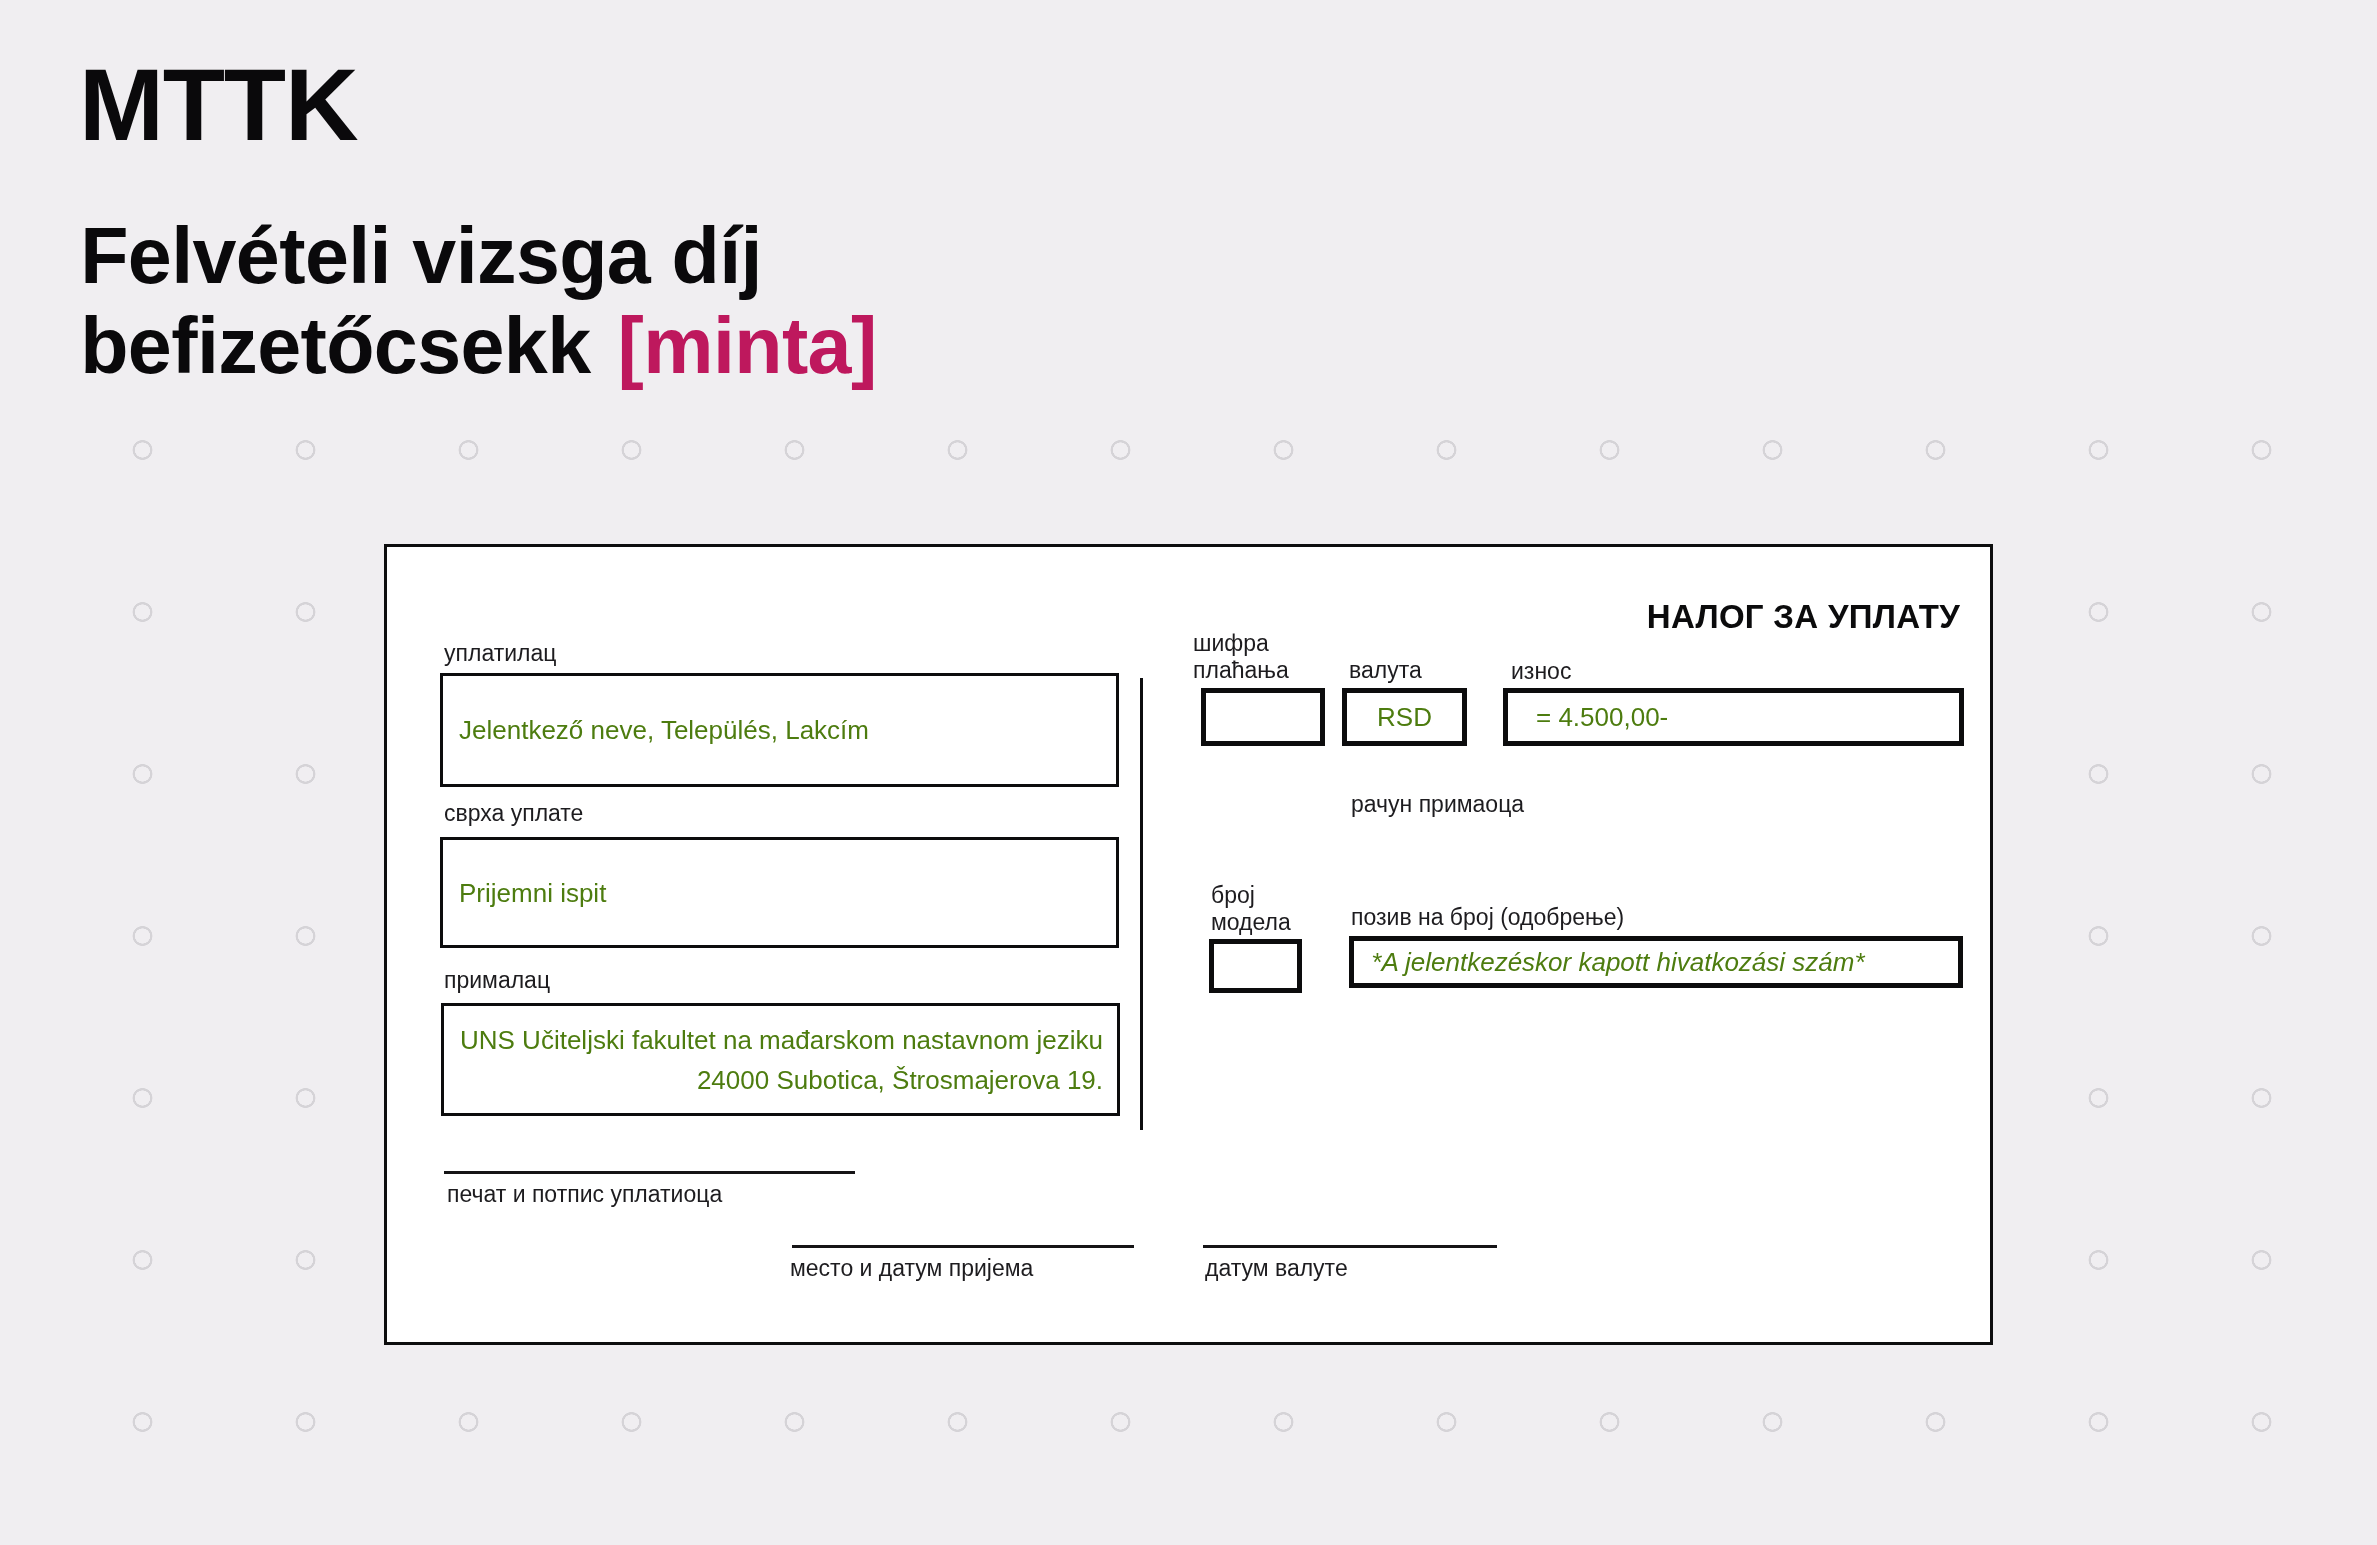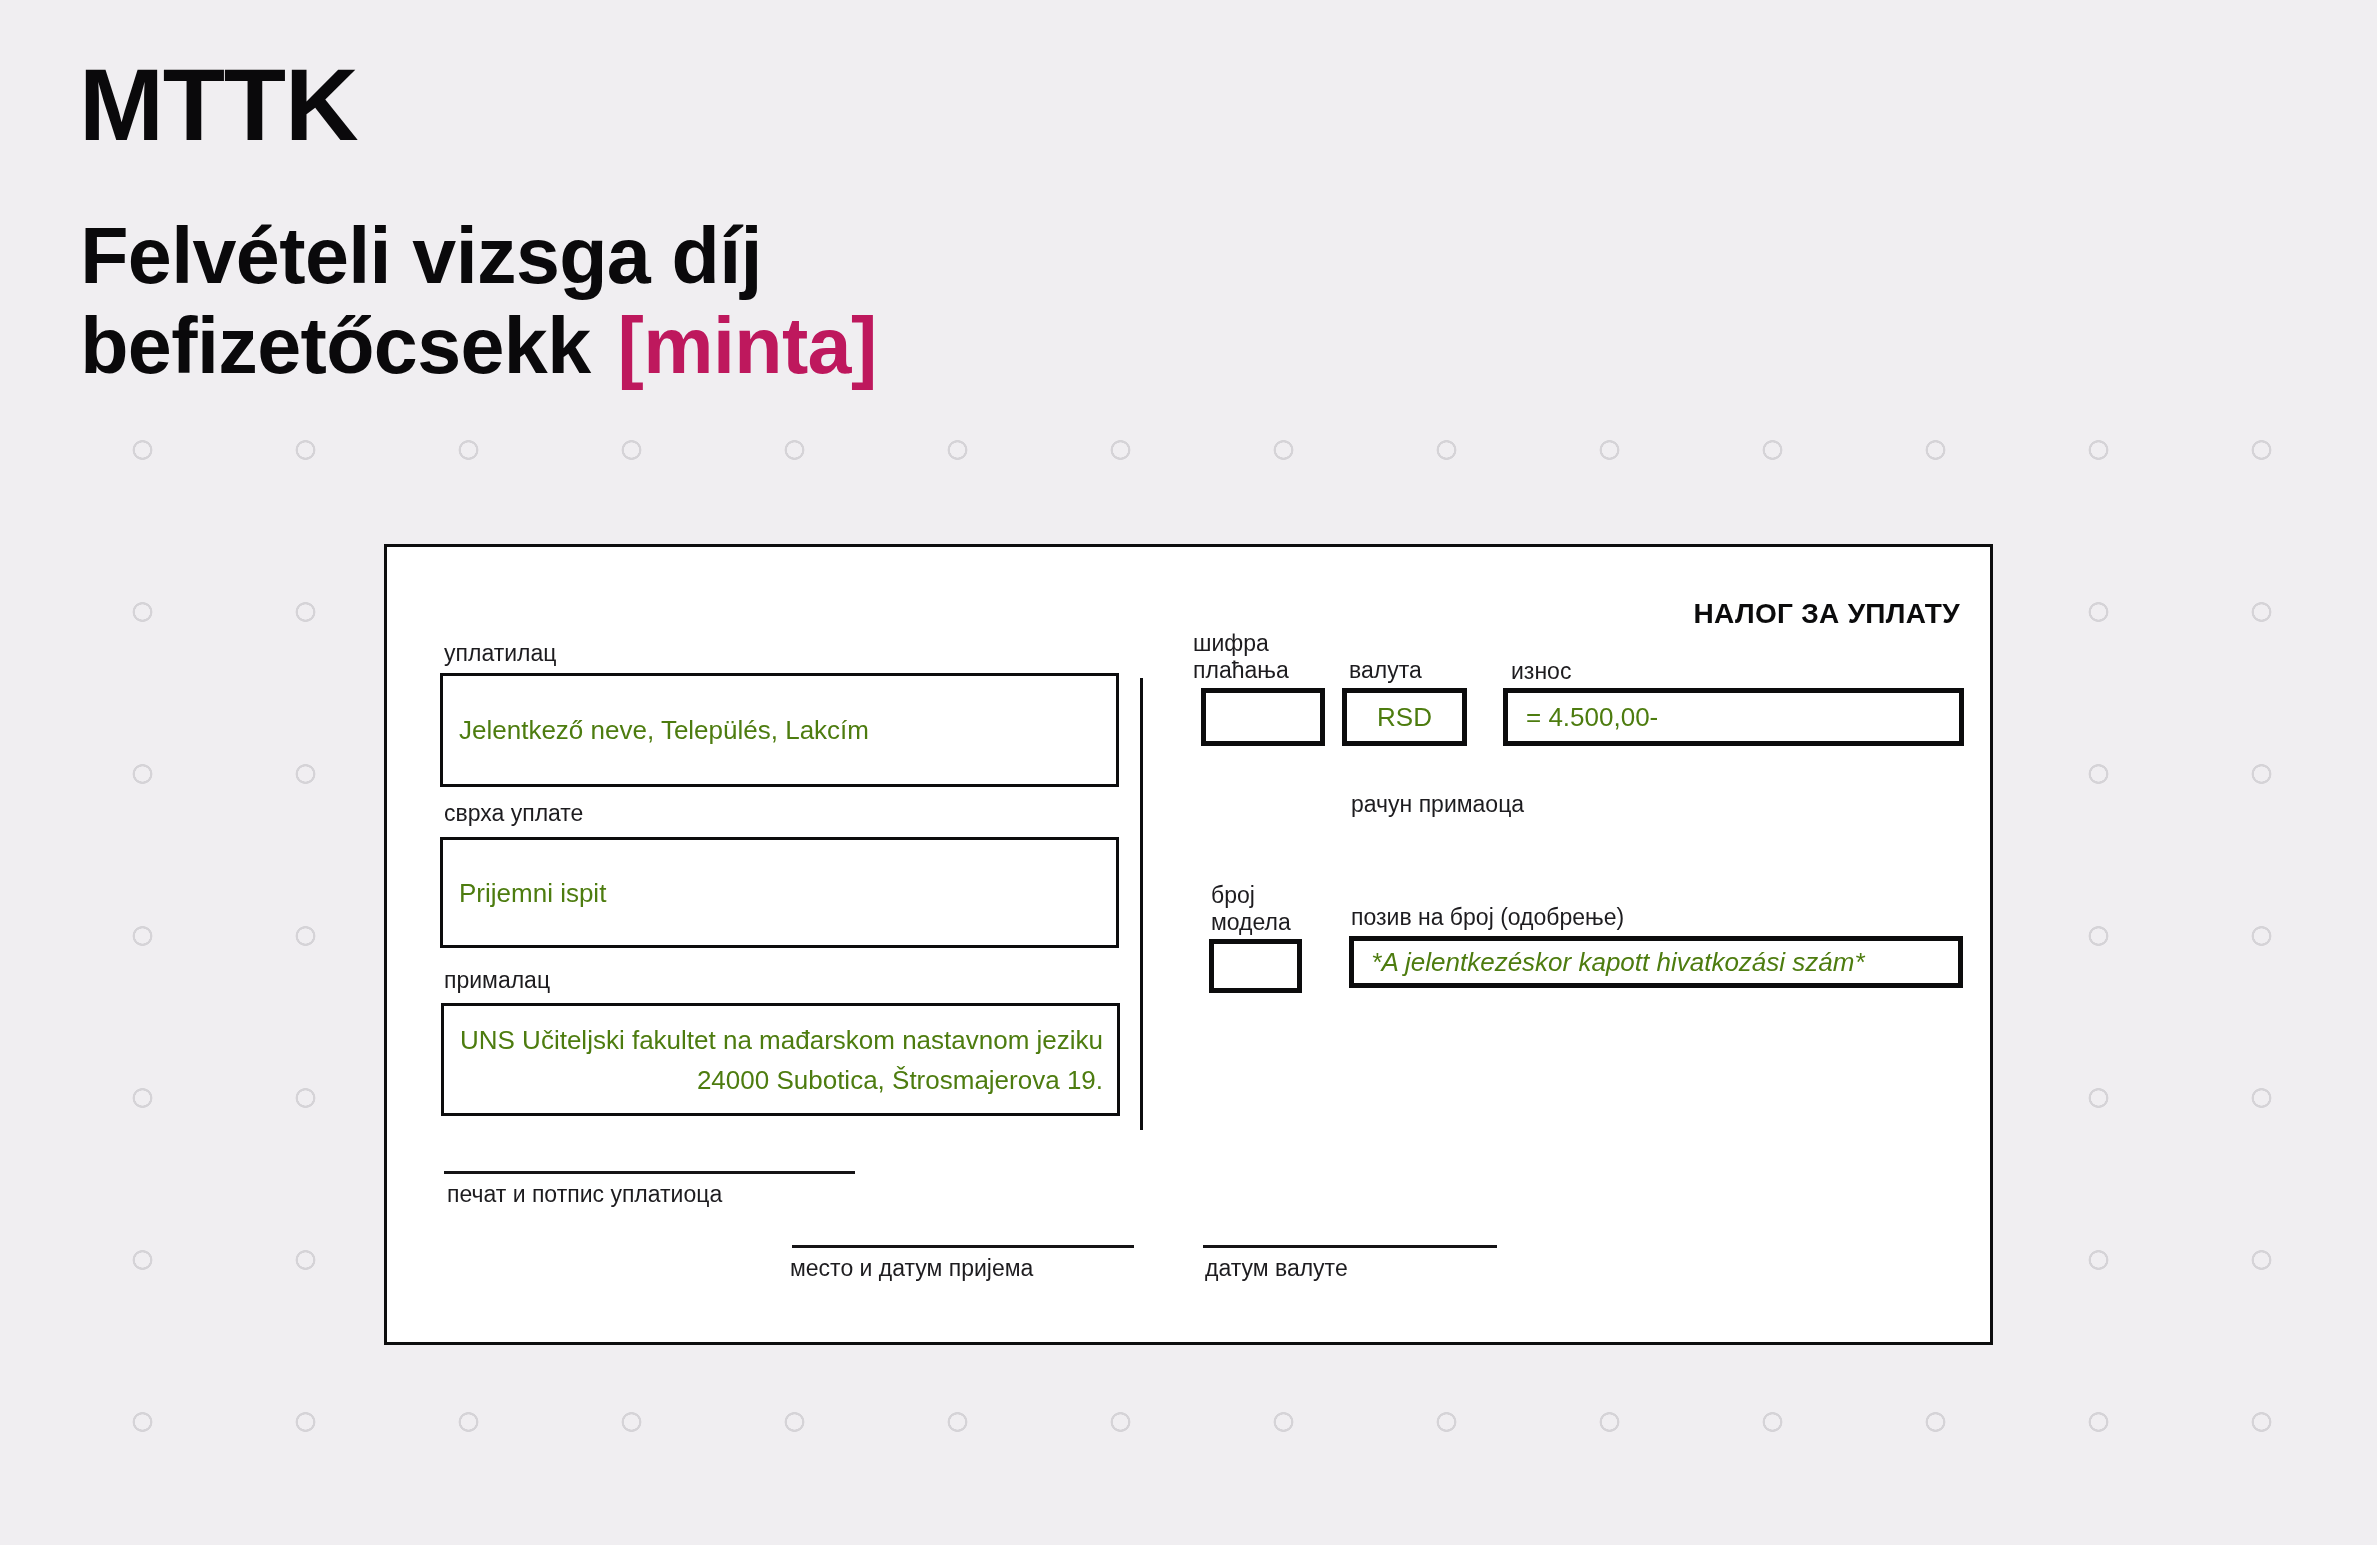--- a/index.html
+++ b/index.html
@@ -30,21 +30,21 @@
   .badge{color:#be185d;margin-left:27px;font-weight:600;}
 
   
   .slip{
     position:absolute;left:384px;top:544px;width:1609px;height:801px;
     box-sizing:border-box;background:#ffffff;border:3.1px solid #0d0d0e;z-index:2;
   }
   .slip *{box-sizing:border-box;}
   .slip-title{
     position:absolute;top:51px;right:30px;
-    font-size:28px;font-weight:700;letter-spacing:0.3px;white-space:nowrap;
+    font-size:33px;font-weight:700;letter-spacing:0.3px;white-space:nowrap;
     color:#0b0b0c;
   }
   .lbl{
     position:absolute;font-size:23px;font-weight:500;line-height:27px;
     color:#1d1c1f;white-space:nowrap;
   }
   .two-line{white-space:pre-line;}
   .fbox{
     position:absolute;background:#fff;border:3.1px solid #0c0c0d;
     display:flex;align-items:center;
@@ -102,21 +102,21 @@
     <span class="fval pad"></span>
   </div>
 
   <div class="lbl" style="left:962px;top:110px;">валута</div>
   <div class="fbox thick center" style="left:955px;top:141px;width:125px;height:58px;">
     <span class="fval">RSD</span>
   </div>
 
   <div class="lbl" style="left:1124px;top:111px;">износ</div>
   <div class="fbox thick" style="left:1116px;top:141px;width:461px;height:58px;">
-    <span class="fval pad" style="padding-left:18px;">= 4.500,00-</span>
+    <span class="fval pad" style="padding-left:28px;">= 4.500,00-</span>
   </div>
 
   <div class="lbl" style="left:964px;top:244px;">рачун примаоца</div>
 
   <div class="lbl two-line" style="left:824px;top:335px;">број
 модела</div>
   <div class="fbox thick" style="left:822px;top:392px;width:93px;height:54px;">
     <span class="fval pad"></span>
   </div>
 

